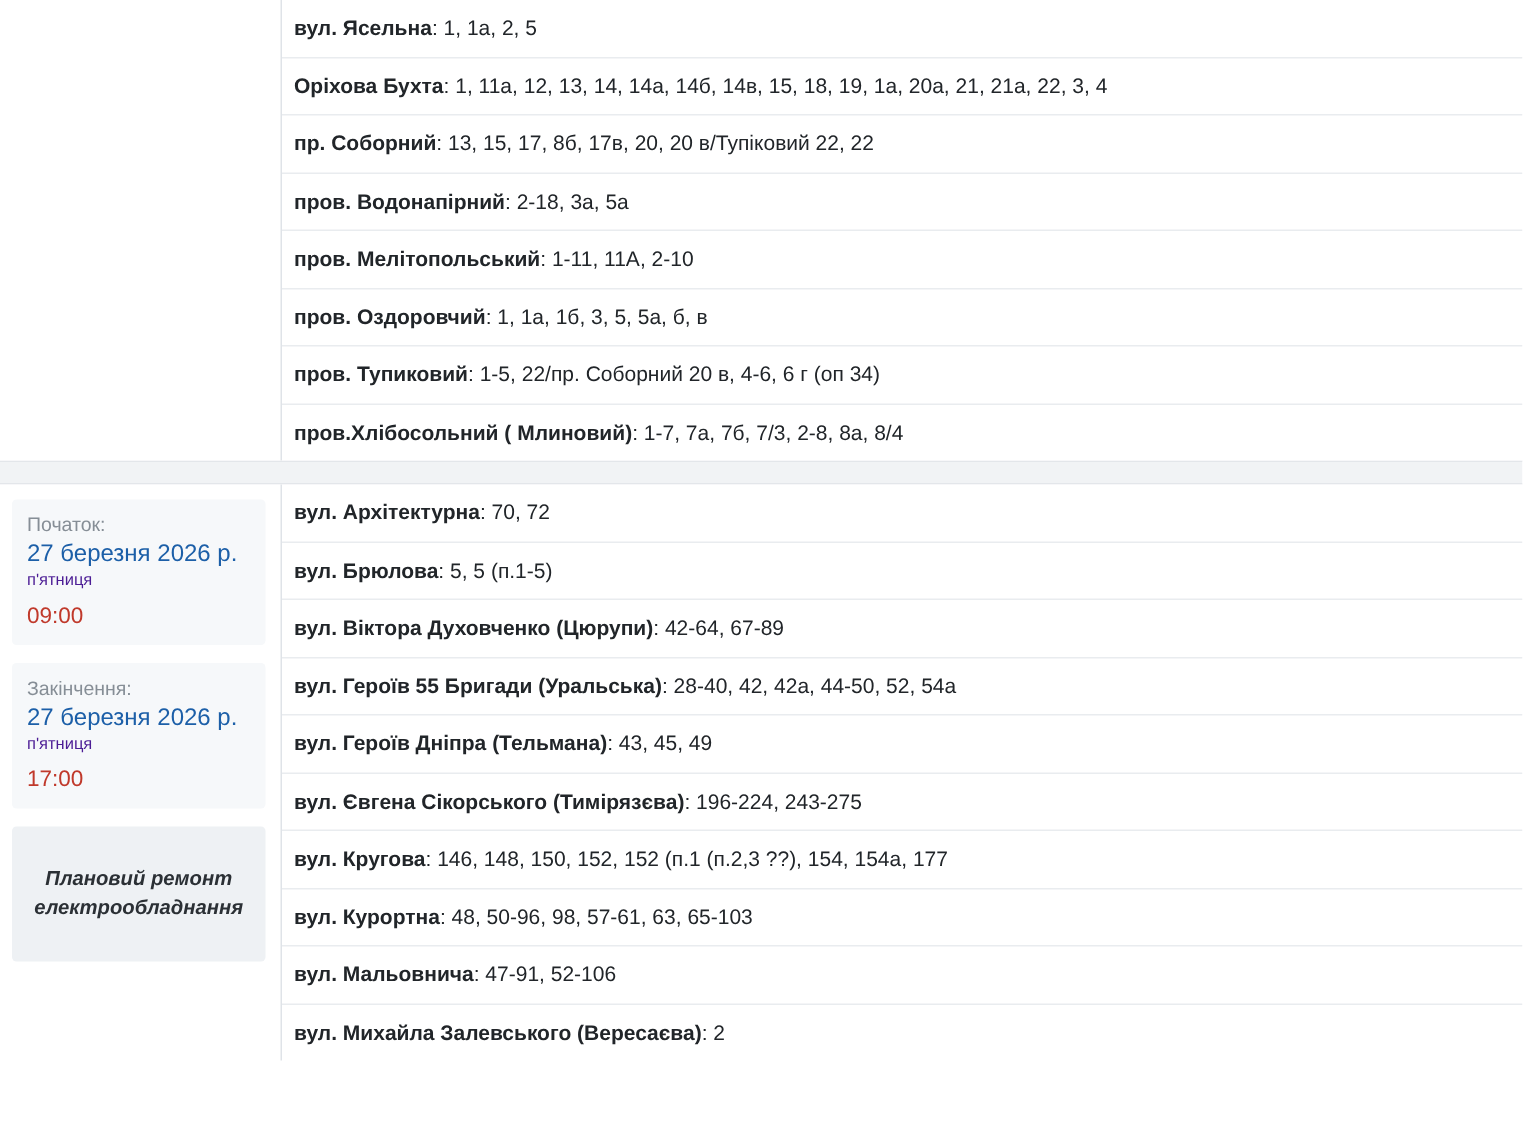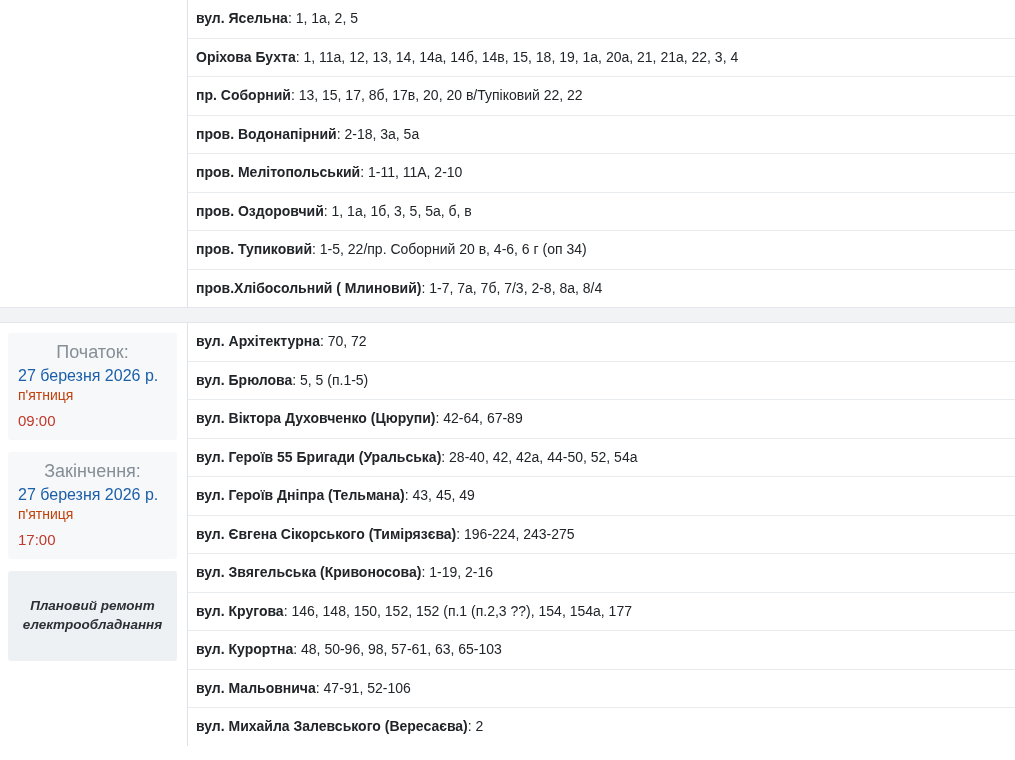--- a/index.html
+++ b/index.html
@@ -44,34 +44,34 @@
     border-right: 1px solid #dfe3e8;
   }
   .meta-card {
     background: #f6f8fa;
     border-radius: 3px;
     padding: 9px 10px 11px 10px;
     margin-bottom: 12px;
     text-align: center;
   }
   .meta-label {
-    font-size: 18px;
+    font-size: 13px;
     color: #868e96;
-    text-align: center;
+    text-align: left;
     margin-bottom: 3px;
   }
   .meta-date {
     font-size: 16px;
     color: #1c5fa8;
     text-align: left;
     line-height: 1.25;
   }
   .meta-weekday {
-    font-size: 14px;
-    color: #c2410c;
+    font-size: 11px;
+    color: #4c1d95;
     text-align: left;
     margin-top: 1px;
   }
   .meta-time {
     font-size: 15px;
     color: #c0392b;
     text-align: left;
     margin-top: 9px;
   }
   .reason-card {
@@ -174,23 +174,20 @@
       <div class="street-row">
         <span class="street-name">вул. Героїв 55 Бригади (Уральська)</span><span class="street-nums">: <span>28-40, 42, 42а, 44-50, 52, 54а</span></span>
       </div>
       <div class="street-row">
         <span class="street-name">вул. Героїв Дніпра (Тельмана)</span><span class="street-nums">: <span>43, 45, 49</span></span>
       </div>
       <div class="street-row">
         <span class="street-name">вул. Євгена Сікорського (Тимірязєва)</span><span class="street-nums">: <span>196-224, 243-275</span></span>
       </div>
       <div class="street-row">
-        <span class="street-name">вул. Звягельська (Кривоносова)</span><span class="street-nums">: <span>1-19, 2-16</span></span>
-      </div>
-      <div class="street-row">
         <span class="street-name">вул. Кругова</span><span class="street-nums">: <span>146, 148, 150, 152, 152 (п.1 (п.2,3 ??), 154, 154а, 177</span></span>
       </div>
       <div class="street-row">
         <span class="street-name">вул. Курортна</span><span class="street-nums">: <span>48, 50-96, 98, 57-61, 63, 65-103</span></span>
       </div>
       <div class="street-row">
         <span class="street-name">вул. Мальовнича</span><span class="street-nums">: <span>47-91, 52-106</span></span>
       </div>
       <div class="street-row">
         <span class="street-name">вул. Михайла Залевського (Вересаєва)</span><span class="street-nums">: <span>2</span></span>

